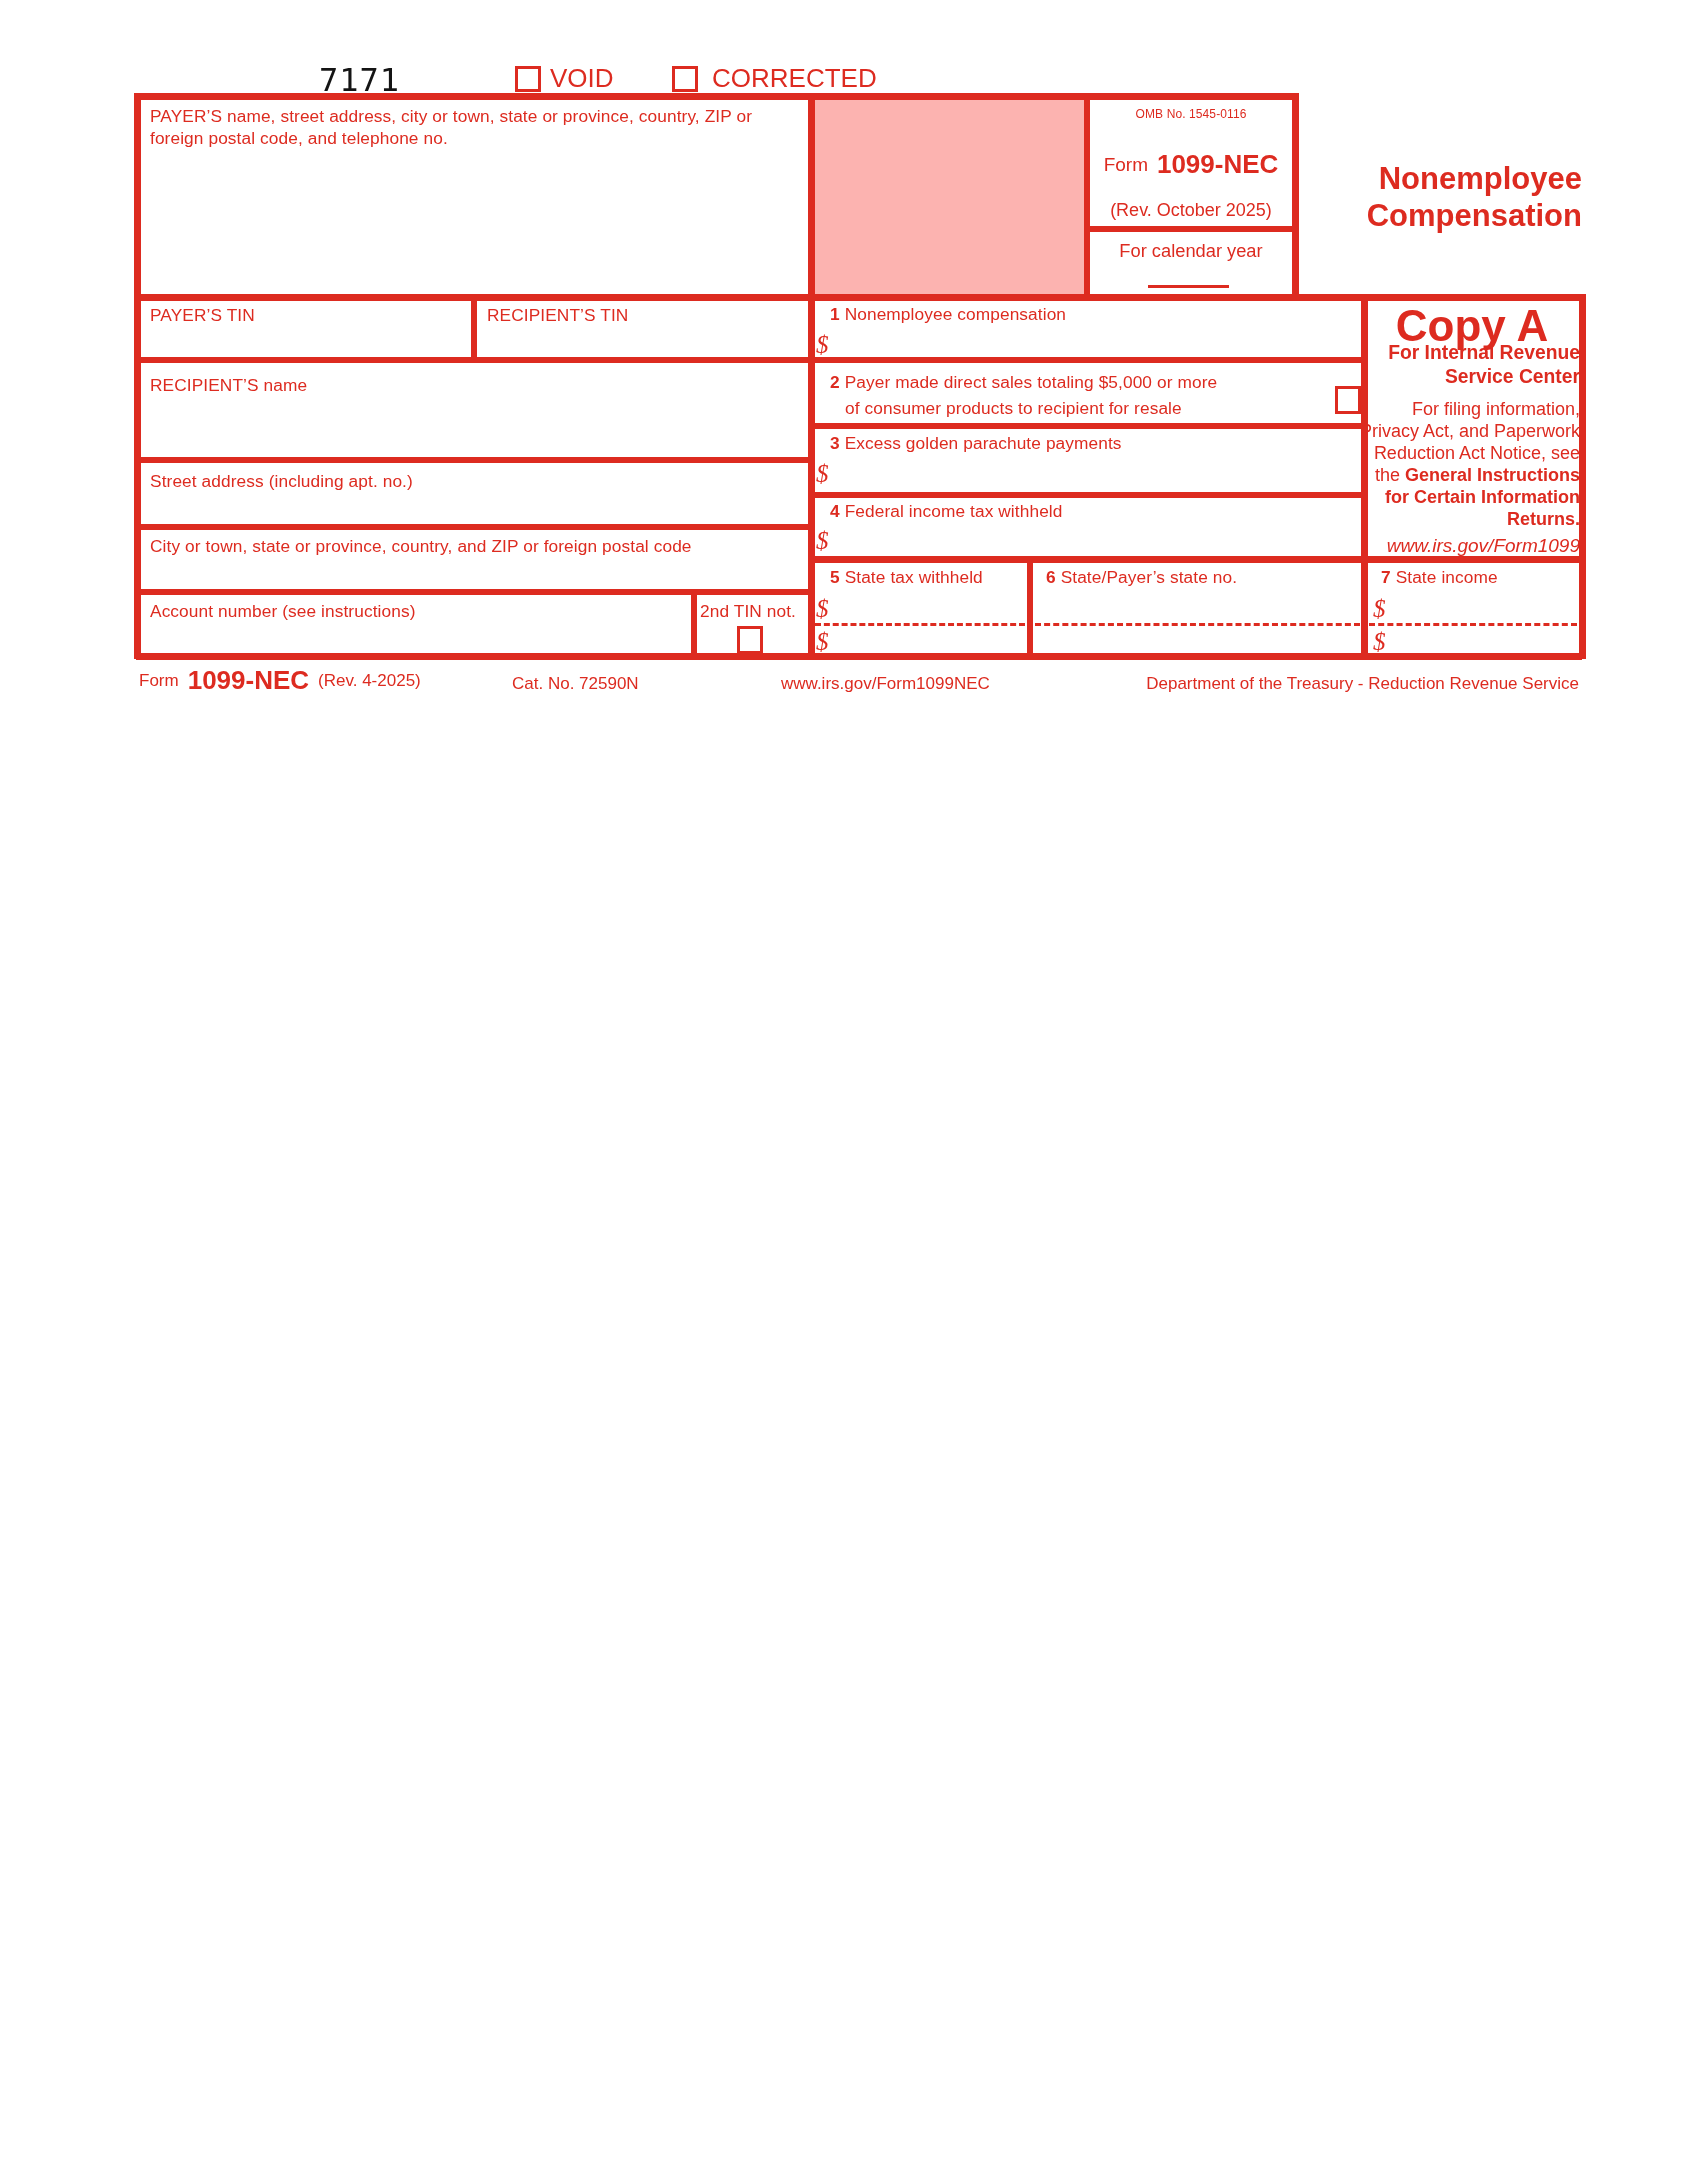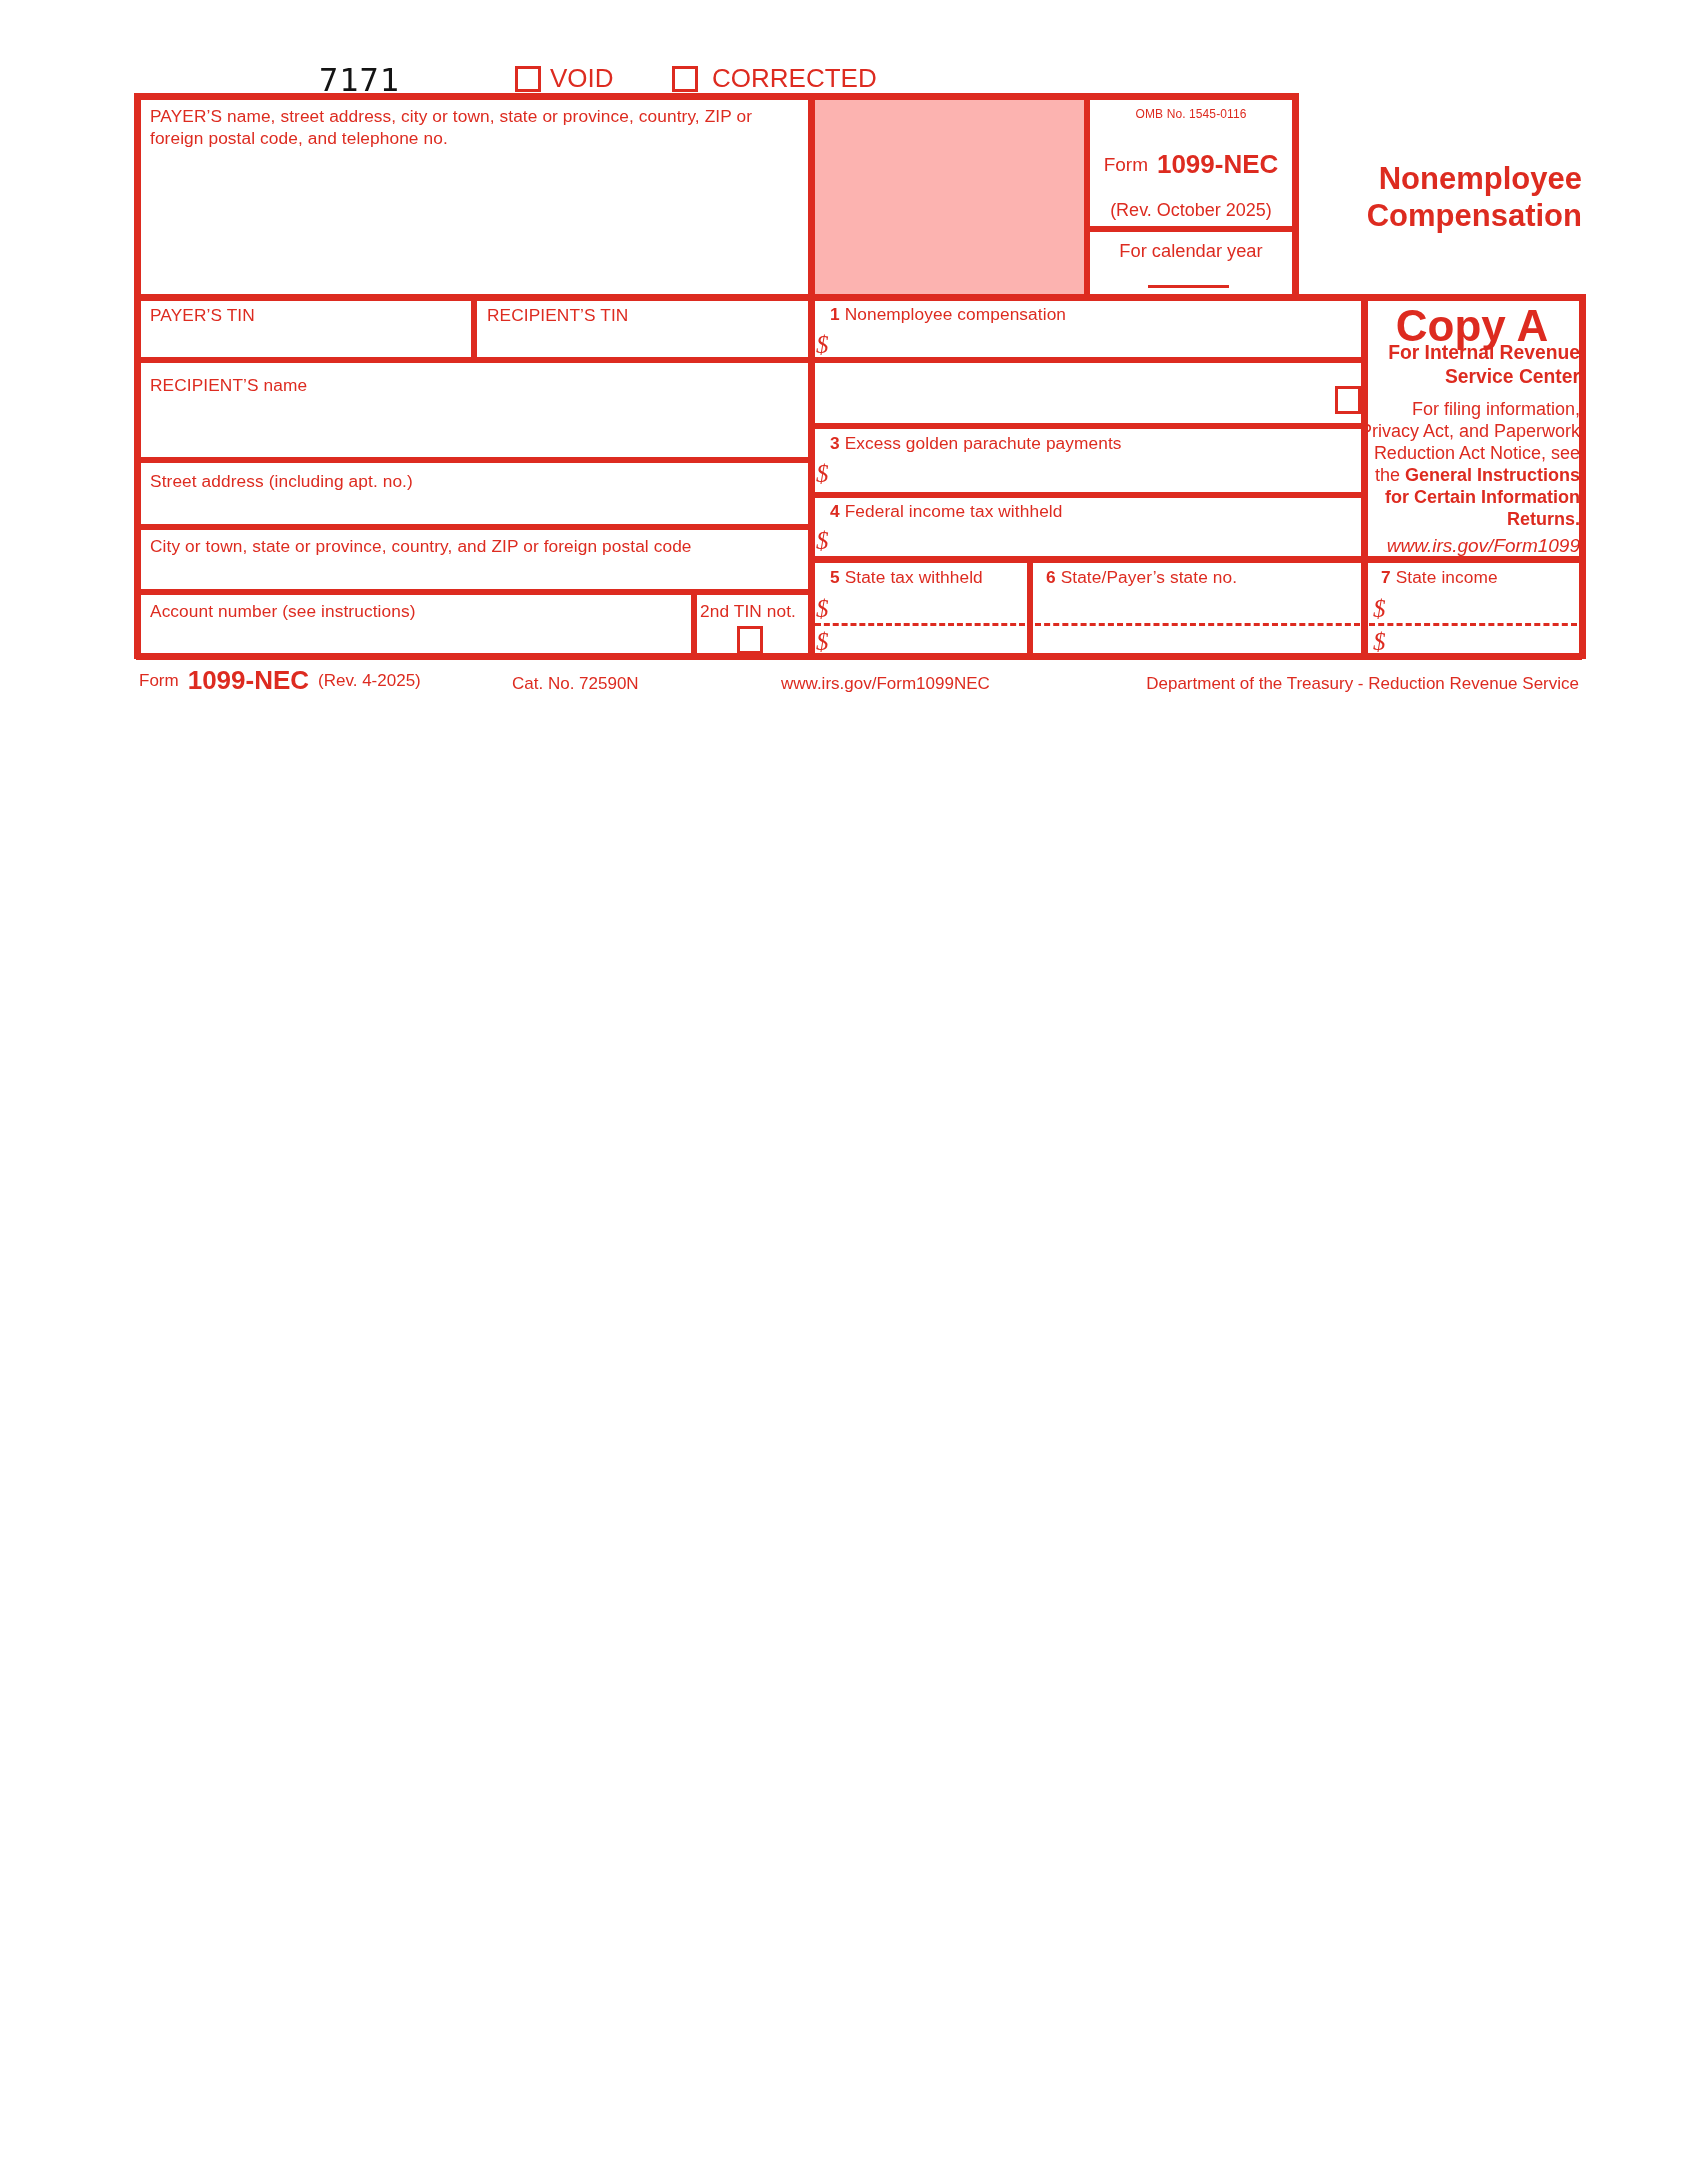--- a/index.html
+++ b/index.html
@@ -111,20 +111,21 @@
 
   <div class="txt lbl" style="left:150px;top:601px;">Account number (see instructions)</div>
   <div class="field" style="left:147px;top:624px;width:541px;height:28px;"></div>
   <div class="txt lbl" style="left:700px;top:601px;">2nd TIN not.</div>
   <div class="cb" style="left:737px;top:626px;width:20px;height:22px;"></div>
 
   <div class="txt lbl" style="left:830px;top:304px;"><span class="num">1</span> <span>Nonemployee compensation</span></div>
   <div class="dollar" style="left:816px;top:332px;">$</div>
   <div class="field" style="left:842px;top:327px;width:510px;height:28px;"></div>
 
+  <div class="txt lbl wrap" style="left:830px;top:369px;width:388px;line-height:26px;text-indent:-15px;padding-left:15px;"><span class="num" style="text-indent:0;">2</span> <span>Payer made direct sales totaling $5,000 or more of consumer products to recipient for resale</span></div>
   <div class="cb" style="left:1335px;top:386px;width:20px;height:22px;"></div>
 
   <div class="txt lbl" style="left:830px;top:433px;"><span class="num">3</span> <span>Excess golden parachute payments</span></div>
   <div class="dollar" style="left:816px;top:461px;">$</div>
   <div class="field" style="left:842px;top:457px;width:510px;height:28px;"></div>
 
   <div class="txt lbl" style="left:830px;top:501px;"><span class="num">4</span> <span>Federal income tax withheld</span></div>
   <div class="dollar" style="left:816px;top:528px;">$</div>
   <div class="field" style="left:842px;top:523px;width:510px;height:28px;"></div>
 

